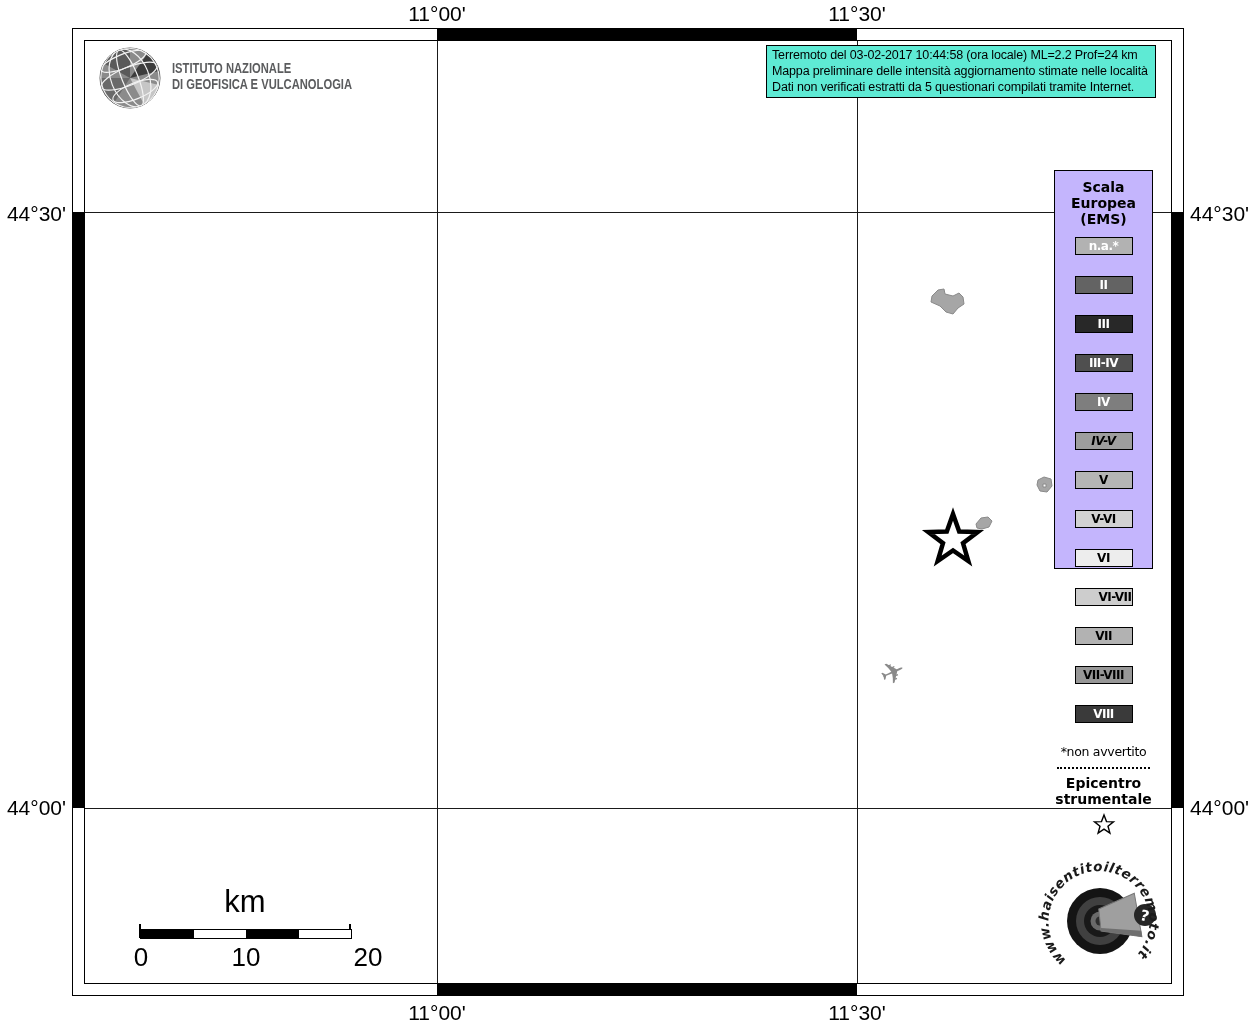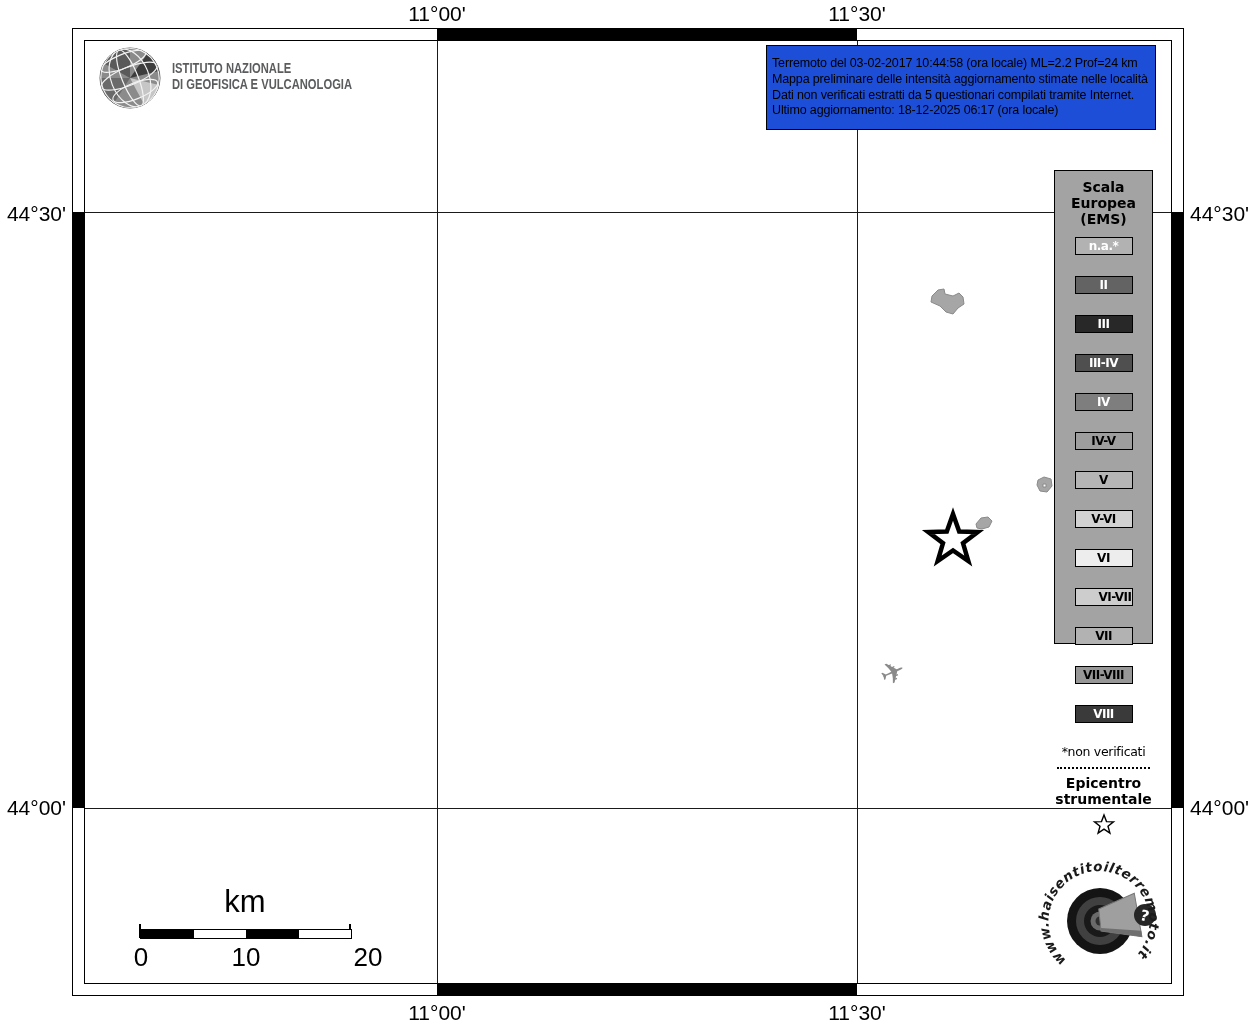--- a/index.html
+++ b/index.html
@@ -21,25 +21,25 @@
   .gl-h2{left:85px;top:808px;width:1086px;height:1px;}
   
   .coord{font-size:21px;white-space:nowrap;z-index:2;}
   .coord-cx{transform:translateX(-50%);}
   .coord-left{width:66px;text-align:right;left:0;}
   .coord-right{left:1190px;text-align:left;}
   
   .ingv-text{left:172px;top:60px;color:#5b5c5e;font-weight:bold;font-size:14px;line-height:16px;
              letter-spacing:0px;transform:scaleX(0.8);transform-origin:left top;white-space:nowrap;z-index:2;}
   
-  .info-box{left:766px;top:45px;width:390px;box-sizing:border-box;border:1px solid #000;background:#1d4ed8;
-            padding:10px 5px;font-size:12.5px;line-height:15.8px;letter-spacing:-0.15px;white-space:nowrap;z-index:2;}
+  .info-box{left:766px;top:45px;width:390px;box-sizing:border-box;border:1px solid #000;background:#5eead4;
+            padding:2px 5px;font-size:12.5px;line-height:15.8px;letter-spacing:-0.15px;white-space:nowrap;z-index:2;}
   
-  .legend{left:1054px;top:170px;width:99px;height:474px;box-sizing:border-box;border:1px solid #000;
-          background:#a3a3a3;z-index:2;text-align:center;font-family:"DejaVu Sans",sans-serif;}
+  .legend{left:1054px;top:170px;width:99px;height:399px;box-sizing:border-box;border:1px solid #000;
+          background:#c4b5fd;z-index:2;text-align:center;font-family:"DejaVu Sans",sans-serif;}
   .legend-title{font-weight:bold;font-size:14px;line-height:16px;margin-top:8px;}
   .legend-items{margin-top:10px;}
   .li{width:56px;height:16px;margin:0 auto 21px auto;border:1px solid #000;
       font-weight:bold;font-size:12px;line-height:16px;letter-spacing:-0.5px;}
   .legend-foot{font-size:12.5px;margin-top:3px;letter-spacing:-0.3px;}
   .legend-sep{border-top:2px dotted #000;margin:8px 2px 6px 2px;}
   .legend-epi{font-weight:bold;font-size:14px;line-height:16px;}
   .legend-star-wrap{margin-top:6px;}
   
   .km-label{left:200px;top:884px;width:90px;text-align:center;font-size:31px;z-index:2;}
@@ -78,45 +78,44 @@
 
   <div class="abs ingv-text">
     <div>ISTITUTO NAZIONALE</div>
     <div>DI GEOFISICA E VULCANOLOGIA</div>
   </div>
 
   <div class="abs info-box">
     <div>Terremoto del 03-02-2017 10:44:58 (ora locale) ML=2.2 Prof=24 km</div>
     <div>Mappa preliminare delle intensità aggiornamento stimate nelle località</div>
     <div>Dati non verificati estratti da 5 questionari compilati tramite Internet.</div>
-    <div>Ultimo aggiornamento: 18-12-2025 06:17 (ora locale)</div>
   </div>
 
   <div class="abs legend">
     <div class="legend-title">
       <div>Scala</div>
       <div>Europea</div>
       <div>(EMS)</div>
     </div>
     <div class="legend-items">
       <div class="li" style="background-color: rgb(178, 178, 178); color: rgb(255, 255, 255);">n.a.*</div>
       <div class="li" style="background-color: rgb(99, 99, 99); color: rgb(255, 255, 255);">II</div>
       <div class="li" style="background-color: rgb(40, 40, 40); color: rgb(255, 255, 255);">III</div>
       <div class="li" style="background-color: rgb(79, 79, 79); color: rgb(255, 255, 255);">III-IV</div>
       <div class="li" style="background-color: rgb(126, 126, 126); color: rgb(255, 255, 255);">IV</div>
-      <div class="li" style="background-color: rgb(158, 158, 158); color: rgb(0, 0, 0);">IV-V</div>
+      <div class="li" style="background-color: rgb(158, 158, 158); color: rgb(0, 0, 0); font-style: italic;">IV-V</div>
       <div class="li" style="background-color: rgb(181, 181, 181); color: rgb(0, 0, 0);">V</div>
       <div class="li" style="background-color: rgb(210, 210, 210); color: rgb(0, 0, 0);">V-VI</div>
       <div class="li" style="background-color: rgb(237, 237, 237); color: rgb(0, 0, 0);">VI</div>
       <div class="li" style="background-color: rgb(205, 205, 205); color: rgb(0, 0, 0); text-align: right;">VI-VII</div>
       <div class="li" style="background-color: rgb(178, 178, 178); color: rgb(0, 0, 0);">VII</div>
       <div class="li" style="background-color: rgb(151, 151, 151); color: rgb(0, 0, 0);">VII-VIII</div>
       <div class="li" style="background-color: rgb(58, 58, 58); color: rgb(255, 255, 255); text-align: center;">VIII</div>
     </div>
-    <div class="legend-foot">*non verificati</div>
+    <div class="legend-foot">*non avvertito</div>
     <div class="legend-sep"></div>
     <div class="legend-epi">
       <div>Epicentro</div>
       <div>strumentale</div>
     </div>
     <div class="legend-star-wrap">
       <svg width="26" height="24" viewBox="0 0 26 24" style="margin:0 auto;">
         <path d="M13,2 L15.5,8.6 L22.5,8.9 L17,13.3 L18.9,20.1 L13,16.2 L7.1,20.1 L9,13.3 L3.5,8.9 L10.5,8.6 Z" fill="#ffffff" stroke="#000000" stroke-width="1.4" stroke-linejoin="miter"></path>
       </svg>
     </div>

